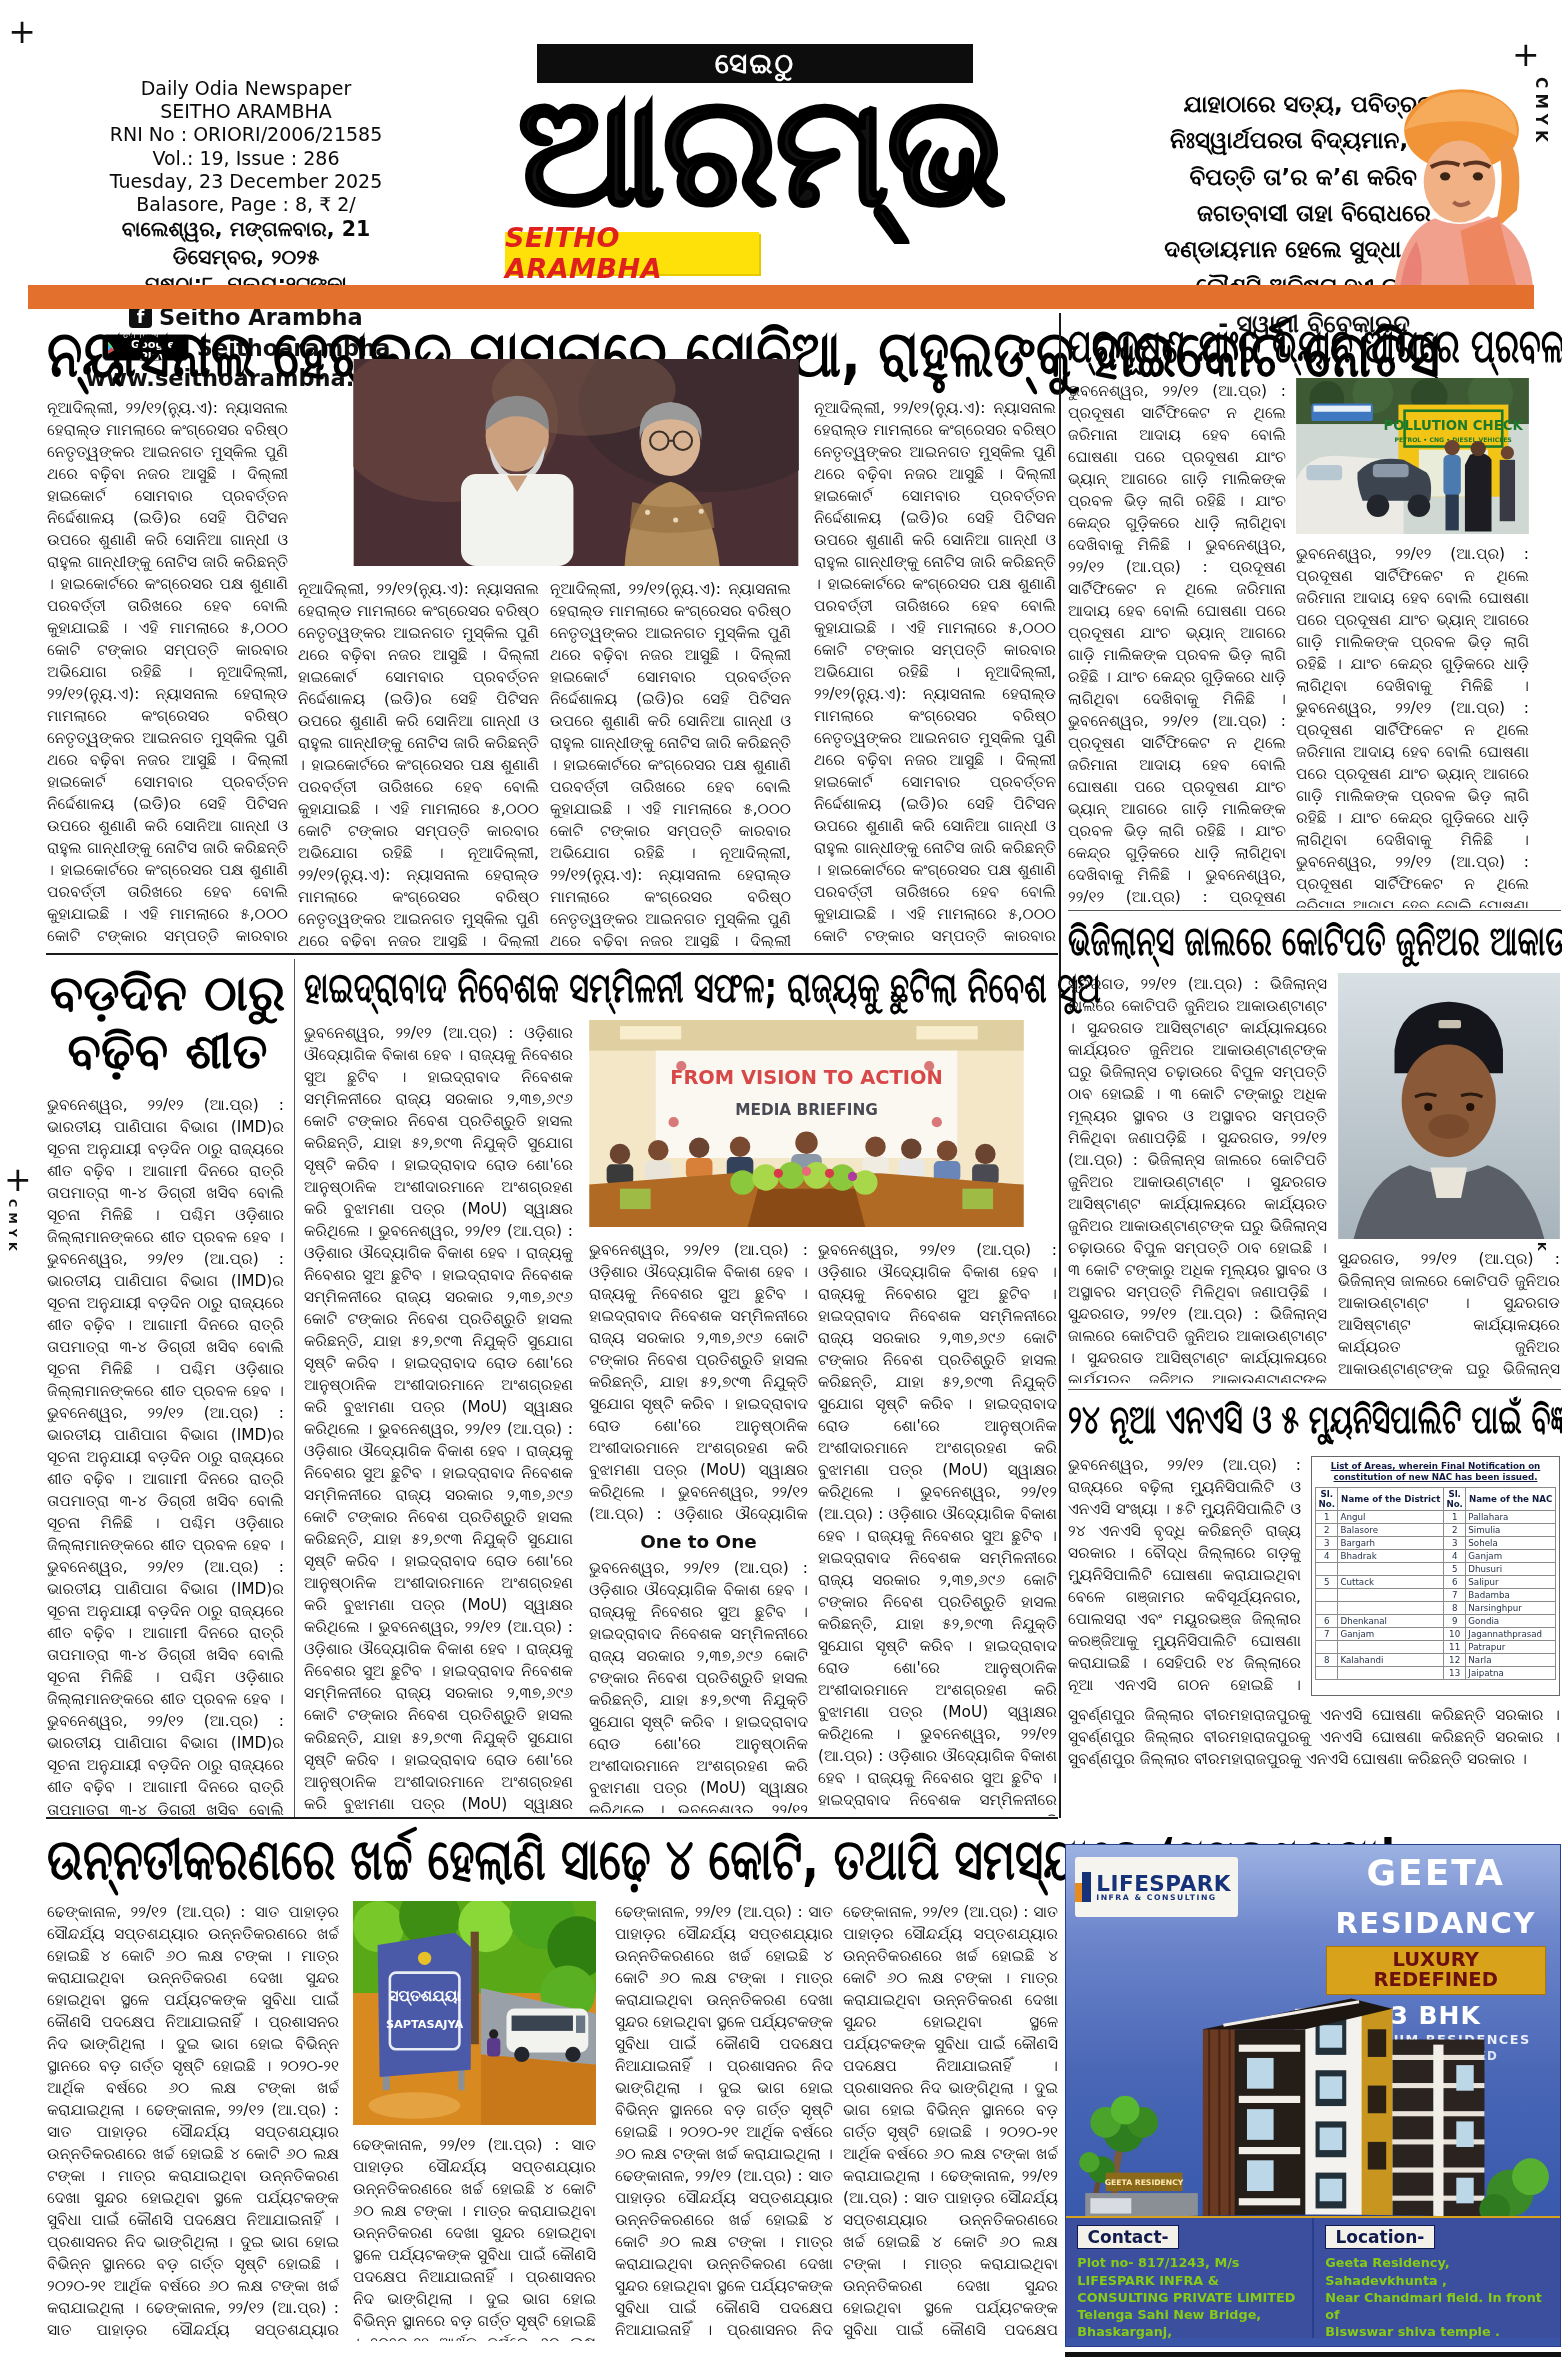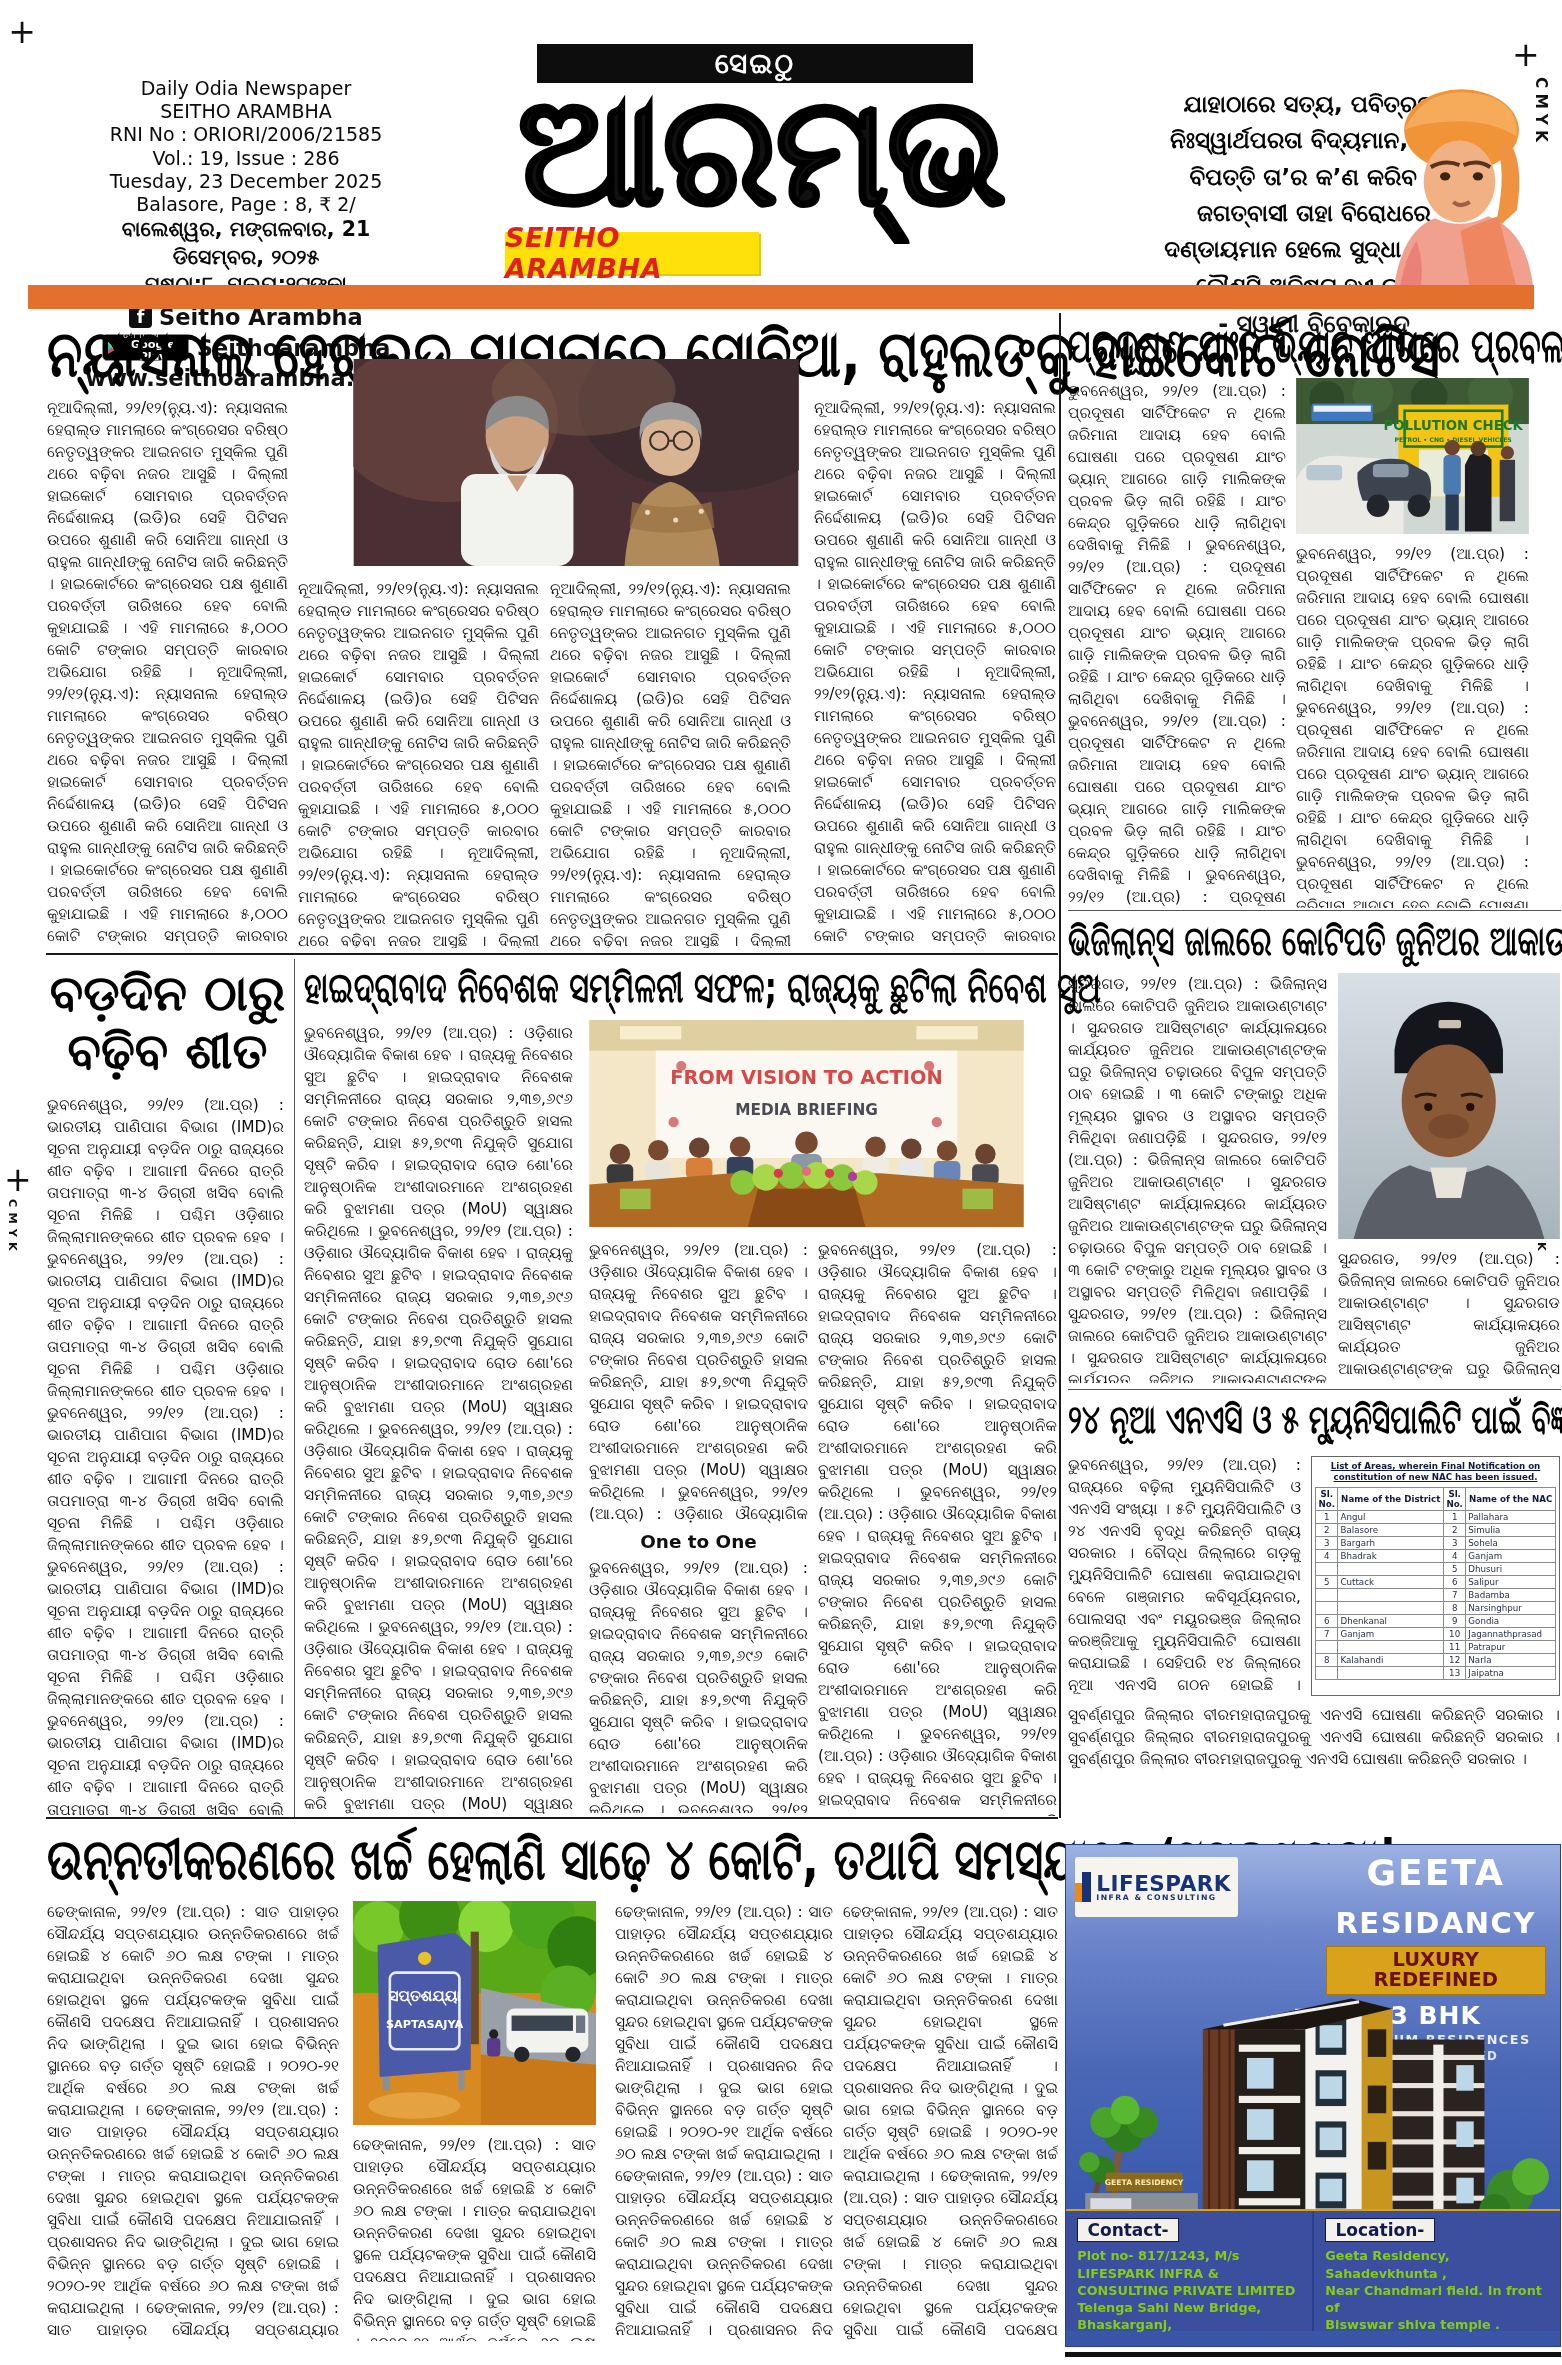--- a/index.html
+++ b/index.html
@@ -67,21 +67,21 @@
   .ad-brand .b1{font-size:21.5px;font-weight:900;color:#16337a;letter-spacing:0.5px;}
   .ad-brand .b2{font-size:7.7px;font-weight:700;color:#16337a;letter-spacing:1.5px;}
   .ad-title{text-align:center;color:#fff;line-height:1.05;}
   .ad-title .t1{font-size:36px;font-weight:900;letter-spacing:2px;}
   .ad-title .t2{font-size:29px;font-weight:900;letter-spacing:1.5px;margin-top:16px;}
   .ad-ribbon{display:inline-block;background:#d9a21b;border:1.5px solid #a87708;color:#6b0f0f;
              font-weight:900;font-size:19.5px;padding:3.1px 13.3px;margin-top:7.2px;}
   .ad-bhk{color:#fff;font-weight:900;font-size:25px;margin-top:8.2px;letter-spacing:1px;}
   .ad-l1{color:#e9edf9;font-weight:700;font-size:12.8px;letter-spacing:1.5px;margin-top:4.1px;}
   .ad-l2{color:#dde4f5;font-weight:700;font-size:11.8px;letter-spacing:1px;margin-top:3.1px;}
-  .ad-bottom{position:absolute;left:0;right:0;bottom:15px;height:120px;background:#3c4f9e;
+  .ad-bottom{position:absolute;left:0;right:0;bottom:8px;height:120px;background:#3c4f9e;
              border-top:2.6px solid #d9a21b;display:flex;}
   .ad-col{flex:1;padding:7.2px 11.3px;box-sizing:border-box;}
   .ad-chip{display:inline-block;background:#f3f1ea;border:1.5px solid #101a4c;color:#101a4c;
            font-weight:900;font-size:17px;padding:1px 9.2px;margin-bottom:5.1px;}
   .ad-line{font-size:12.8px;font-weight:700;color:#84cc16;line-height:1.35;}
   .ad-divider{width:2px;background:#27408e;height:100%;}
 </style>
 </head>
 <body>
 

